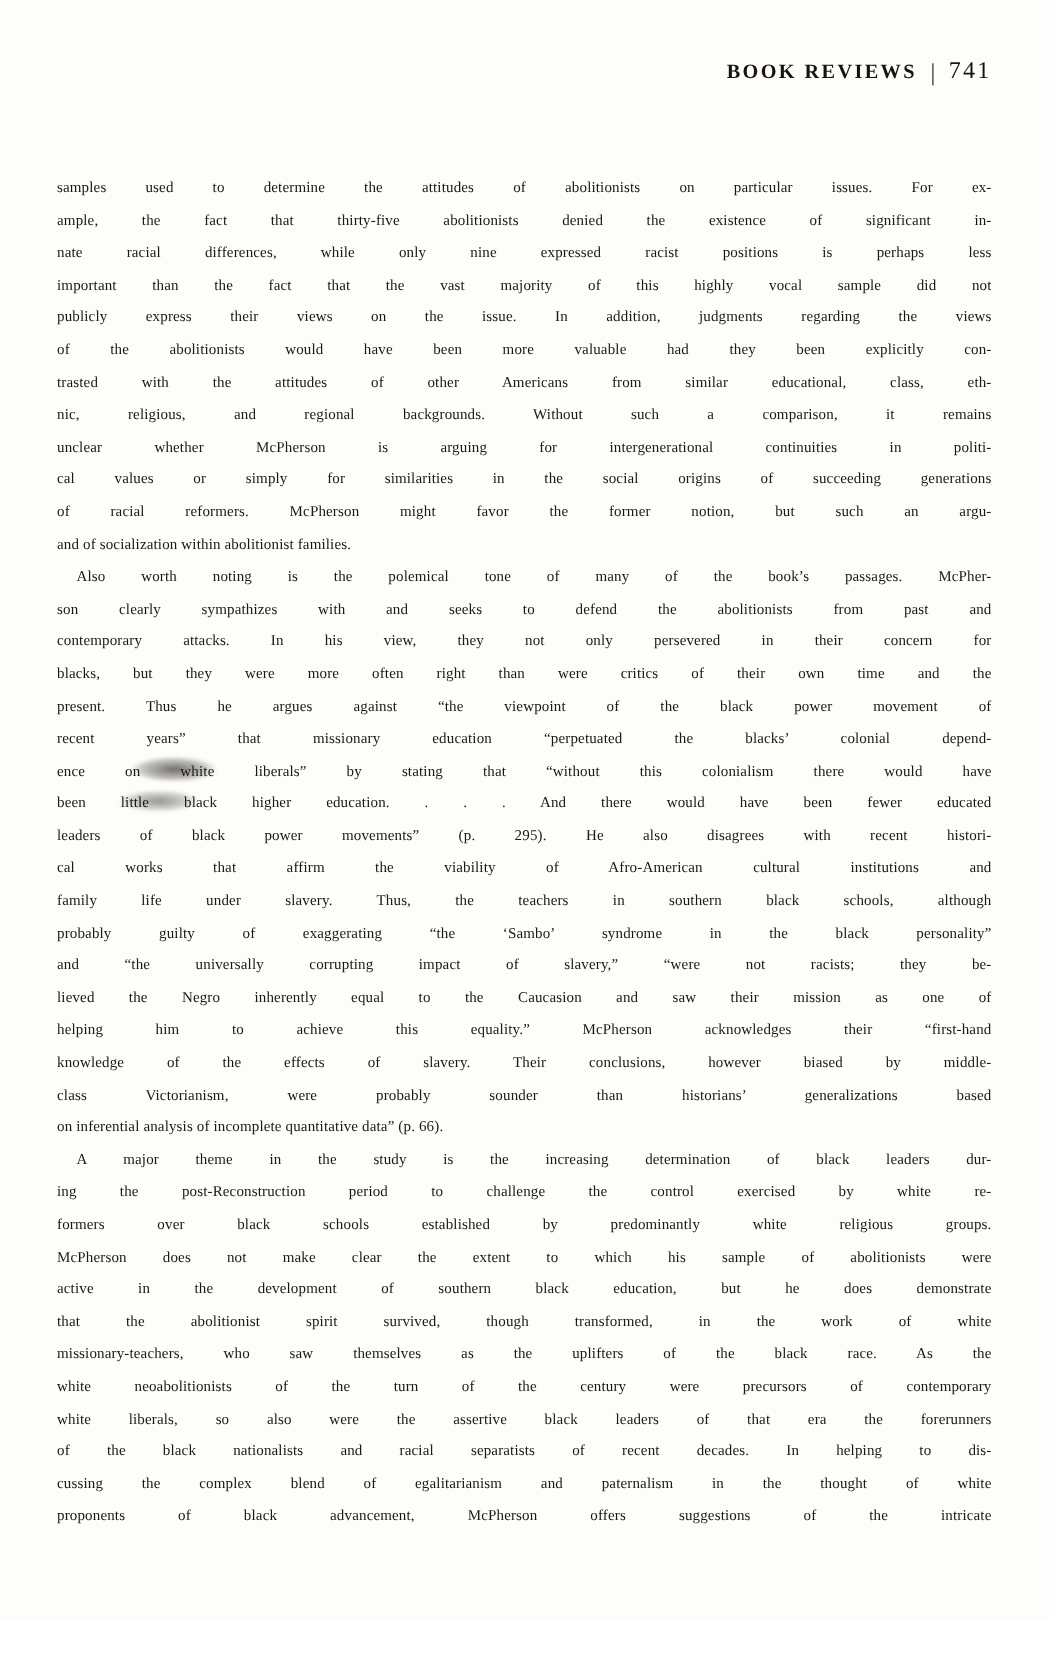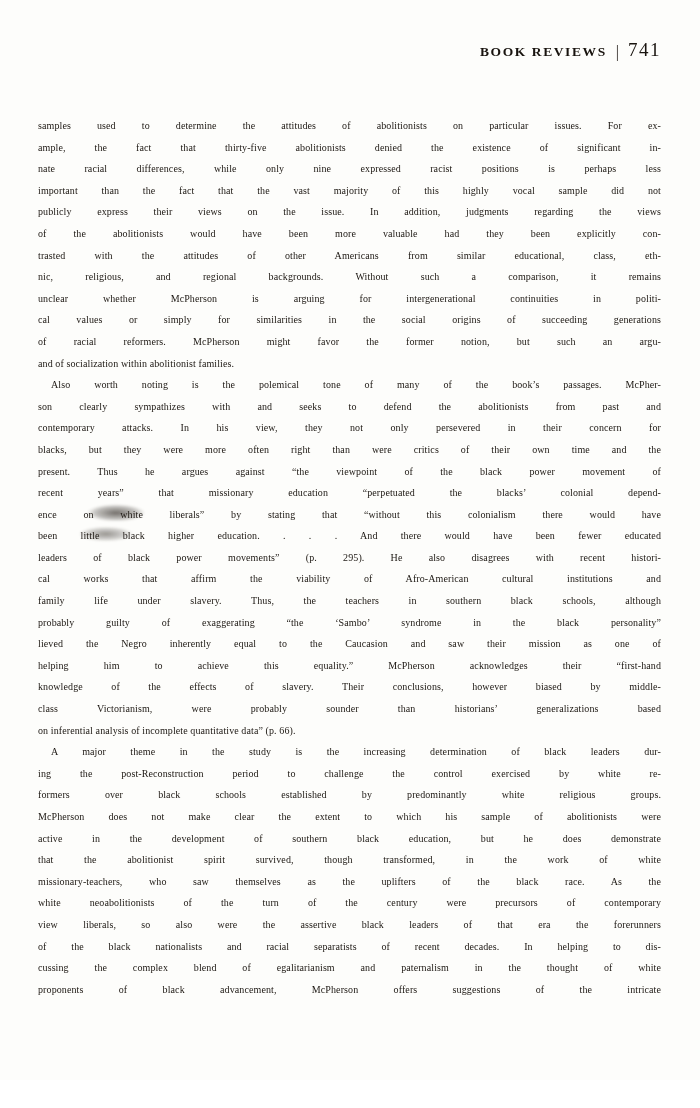--- a/index.html
+++ b/index.html
@@ -29,21 +29,21 @@
     letter-spacing: 1.6px;
     font-weight: 600;
   }
   .head-bar {
     font-size: 16px;
     font-weight: 300;
     color: #2a2520;
     transform: translateY(1px);
   }
   .page-num {
-    font-size: 19px;
+    font-size: 16px;
     letter-spacing: 1.5px;
   }
   
   .textblock {
     position: absolute;
     left: 38px;
     top: 115px;
     width: 623px;
   }
   .line {
@@ -104,34 +104,35 @@
       <div class="line">contemporary attacks. In his view, they not only persevered in their concern for</div>
       <div class="line">blacks, but they were more often right than were critics of their own time and the</div>
       <div class="line">present. Thus he argues against “the viewpoint of the black power movement of</div>
       <div class="line">recent years” that missionary education “perpetuated the blacks’ colonial depend-</div>
       <div class="line">ence on white liberals” by stating that “without this colonialism there would have</div>
       <div class="line">been little black higher education. . . . And there would have been fewer educated</div>
       <div class="line">leaders of black power movements” (p. 295). He also disagrees with recent histori-</div>
       <div class="line">cal works that affirm the viability of Afro-American cultural institutions and</div>
       <div class="line">family life under slavery. Thus, the teachers in southern black schools, although</div>
       <div class="line">probably guilty of exaggerating “the ‘Sambo’ syndrome in the black personality”</div>
+      <div class="line">and “the universally corrupting impact of slavery,” “were not racists; they be-</div>
       <div class="line">lieved the Negro inherently equal to the Caucasion and saw their mission as one of</div>
       <div class="line">helping him to achieve this equality.” McPherson acknowledges their “first-hand</div>
       <div class="line">knowledge of the effects of slavery. Their conclusions, however biased by middle-</div>
       <div class="line">class Victorianism, were probably sounder than historians’ generalizations based</div>
       <div class="line ragged">on inferential analysis of incomplete quantitative data” (p. 66).</div>
       <div class="line indent">A major theme in the study is the increasing determination of black leaders dur-</div>
       <div class="line">ing the post-Reconstruction period to challenge the control exercised by white re-</div>
       <div class="line">formers over black schools established by predominantly white religious groups.</div>
       <div class="line">McPherson does not make clear the extent to which his sample of abolitionists were</div>
       <div class="line">active in the development of southern black education, but he does demonstrate</div>
       <div class="line">that the abolitionist spirit survived, though transformed, in the work of white</div>
       <div class="line">missionary-teachers, who saw themselves as the uplifters of the black race. As the</div>
       <div class="line">white neoabolitionists of the turn of the century were precursors of contemporary</div>
-      <div class="line">view liberals, so also were the assertive black leaders of that era the forerunners</div>
+      <div class="line">white liberals, so also were the assertive black leaders of that era the forerunners</div>
       <div class="line">of the black nationalists and racial separatists of recent decades. In helping to dis-</div>
       <div class="line">cussing the complex blend of egalitarianism and paternalism in the thought of white</div>
       <div class="line">proponents of black advancement, McPherson offers suggestions of the intricate</div>
     </main>
 
   <div class="smudge s1"></div>
   <div class="smudge s2"></div>
 
 </div>
 

